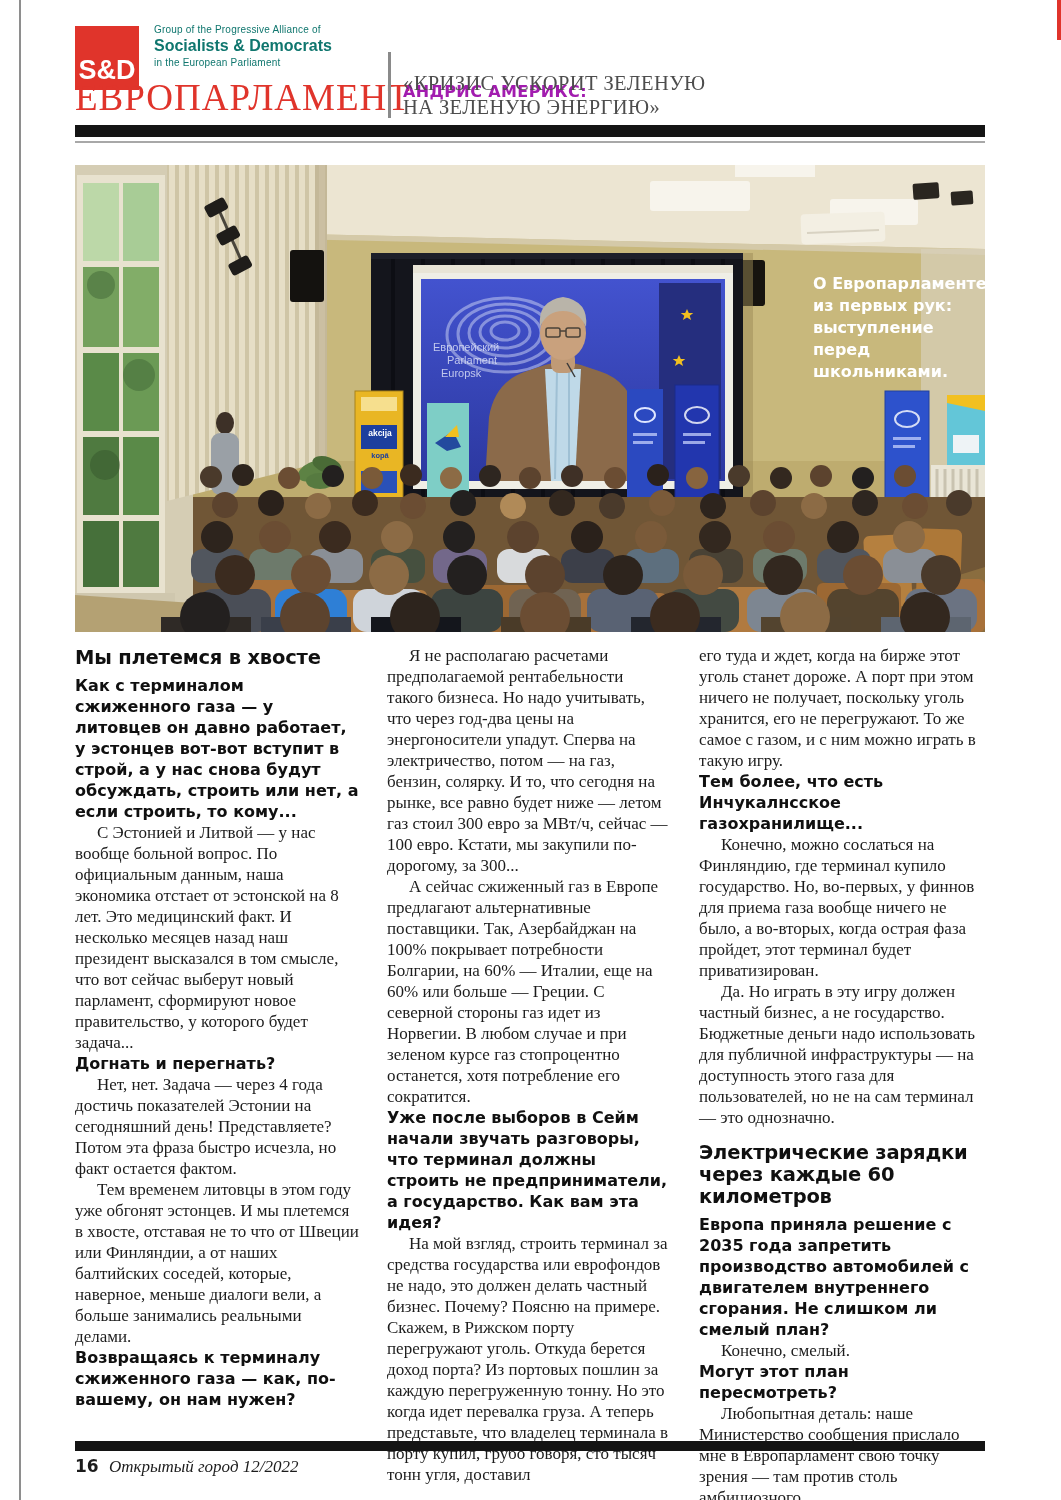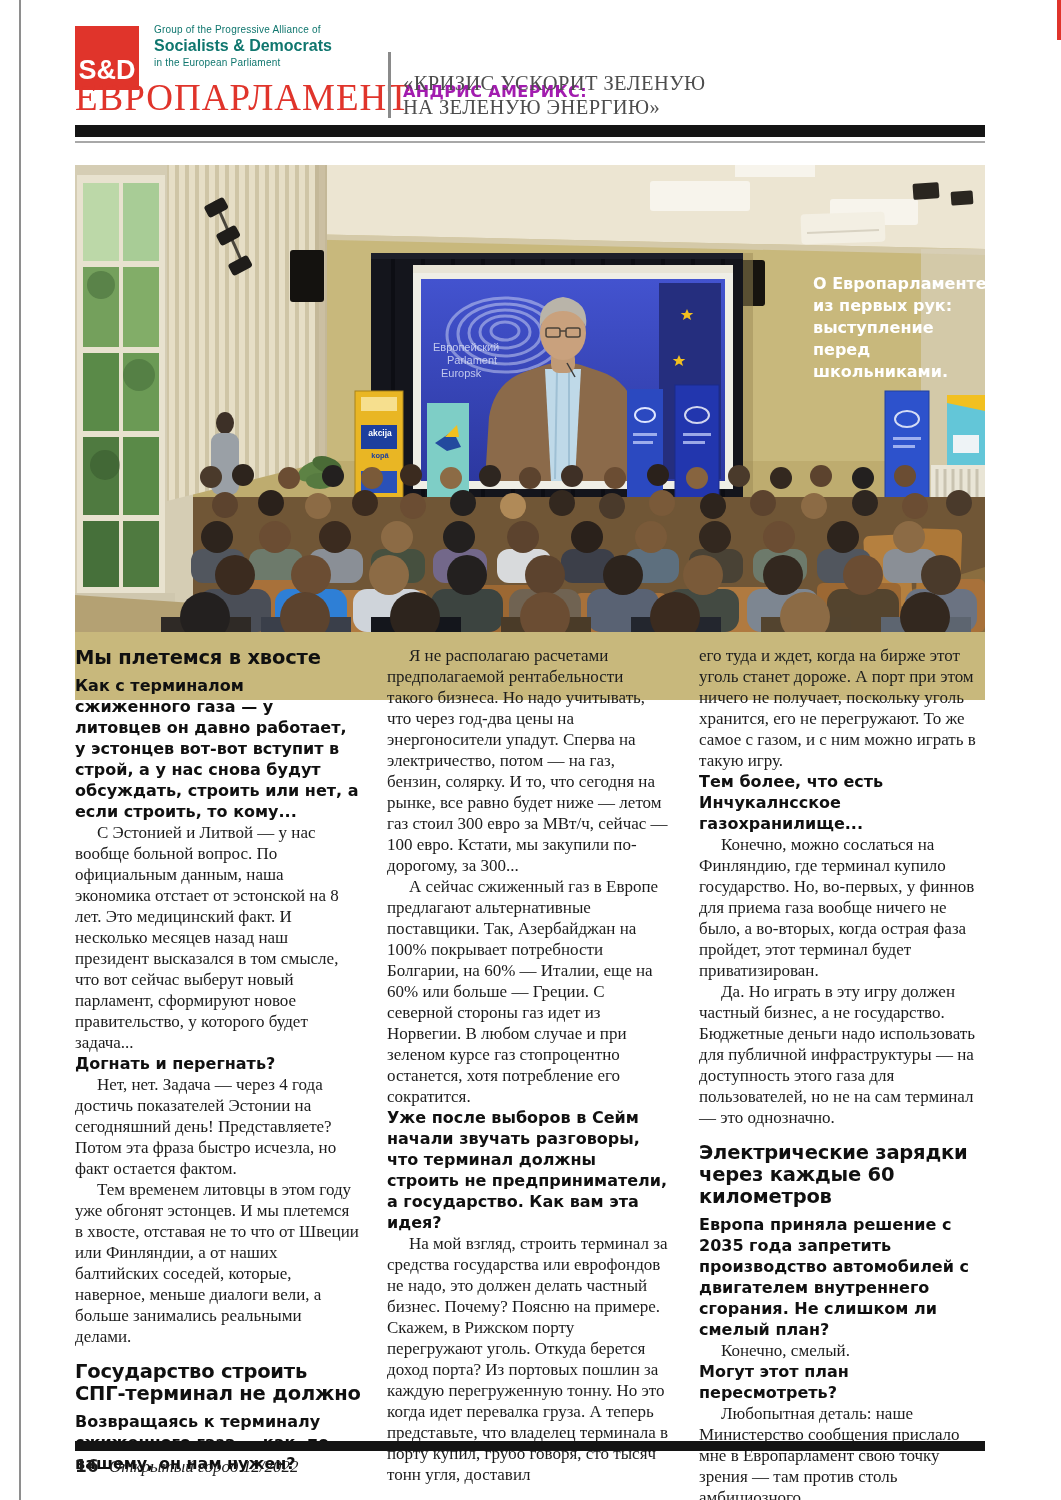--- a/index.html
+++ b/index.html
@@ -21,21 +21,21 @@
     font-family:"Liberation Serif",serif;font-size:37px;letter-spacing:1px;white-space:nowrap;}
   .divider-v{position:absolute;left:388px;top:52px;width:3px;height:66px;background:#8a8a8a;}
   .kicker{position:absolute;left:403px;top:46px;color:#a21caf;
     font-family:"DejaVu Sans",sans-serif;font-weight:bold;font-size:16px;letter-spacing:.4px;margin-top:36px;}
   .headline{position:absolute;left:403px;top:71px;color:#4d4d4d;
     font-family:"Liberation Serif",serif;font-size:20.5px;line-height:24px;letter-spacing:.4px;}
   .bar-top{position:absolute;left:75px;top:125px;width:910px;height:12px;background:#141414;}
   .bar-top-thin{position:absolute;left:75px;top:141px;width:910px;height:2px;background:#a8a8a8;}
 
   
-  .photo{position:absolute;left:75px;top:165px;width:910px;height:535px;background:#c8b87c;overflow:hidden;}
+  .photo{position:absolute;left:75px;top:165px;width:910px;height:467px;background:#c8b87c;overflow:hidden;}
   .photo svg{display:block;}
   .photo-caption{position:absolute;left:738px;top:108px;width:180px;color:#fff;
     font-family:"DejaVu Sans",sans-serif;font-weight:bold;font-size:16px;line-height:22px;}
   .photo-caption span{display:block;}
   .screen-text{position:absolute;left:358px;top:176px;color:#d9def6;opacity:.85;
     font-family:"Liberation Sans",sans-serif;font-size:11px;line-height:13px;}
   .screen-text span{display:block;}
   .screen-text span:nth-child(2){padding-left:14px;}
   .screen-text span:nth-child(3){padding-left:8px;}
   .banner-akcija{position:absolute;left:287px;top:263px;width:36px;text-align:center;color:#fff;
@@ -408,21 +408,20 @@
 </div>
 
 <div class="columns">
   <div class="col">
     <div class="h2 first">Мы плетемся в хвосте</div>
     <p class="lead">Как с терминалом сжиженного газа — у литовцев он давно работает, у эстонцев вот-вот вступит в строй, а у нас снова будут обсуждать, строить или нет, а если строить, то кому...</p>
     <p class="p">С Эстонией и Литвой — у нас вообще больной вопрос. По официальным данным, наша экономика отстает от эстонской на 8 лет. Это медицинский факт. И несколько месяцев назад наш президент высказался в том смысле, что вот сейчас выберут новый парламент, сформируют новое правительство, у которого будет задача...</p>
     <p class="q">Догнать и перегнать?</p>
     <p class="p">Нет, нет. Задача — через 4 года достичь показателей Эстонии на сегодняшний день! Представляете? Потом эта фраза быстро исчезла, но факт остается фактом.</p>
     <p class="p">Тем временем литовцы в этом году уже обгонят эстонцев. И мы плетемся в хвосте, отставая не то что от Швеции или Финляндии, а от наших балтийских соседей, которые, наверное, меньше диалоги вели, а больше занимались реальными делами.</p>
-    <div class="h2">Государство строить СПГ-терминал не должно</div>
     <p class="lead">Возвращаясь к терминалу сжиженного газа — как, по-вашему, он нам нужен?</p>
   </div>
   <div class="col">
     <p class="p">Я не располагаю расчетами предполагаемой рентабельности такого бизнеса. Но надо учитывать, что через год-два цены на энергоносители упадут. Сперва на электричество, потом — на газ, бензин, солярку. И то, что сегодня на рынке, все равно будет ниже — летом газ стоил 300 евро за МВт/ч, сейчас — 100 евро. Кстати, мы закупили по-дорогому, за 300...</p>
     <p class="p">А сейчас сжиженный газ в Европе предлагают альтернативные поставщики. Так, Азербайджан на 100% покрывает потребности Болгарии, на 60% — Италии, еще на 60% или больше — Греции. С северной стороны газ идет из Норвегии. В любом случае и при зеленом курсе газ стопроцентно останется, хотя потребление его сократится.</p>
     <p class="q">Уже после выборов в Сейм начали звучать разговоры, что терминал должны строить не предприниматели, а государство. Как вам эта идея?</p>
     <p class="p">На мой взгляд, строить терминал за средства государства или еврофондов не надо, это должен делать частный бизнес. Почему? Поясню на примере. Скажем, в Рижском порту перегружают уголь. Откуда берется доход порта? Из портовых пошлин за каждую перегруженную тонну. Но это когда идет перевалка груза. А теперь представьте, что владелец терминала в порту купил, грубо говоря, сто тысяч тонн угля, доставил</p>
   </div>
   <div class="col">
     <p class="pc">его туда и ждет, когда на бирже этот уголь станет дороже. А порт при этом ничего не получает, поскольку уголь хранится, его не перегружают. То же самое с газом, и с ним можно играть в такую игру.</p>

